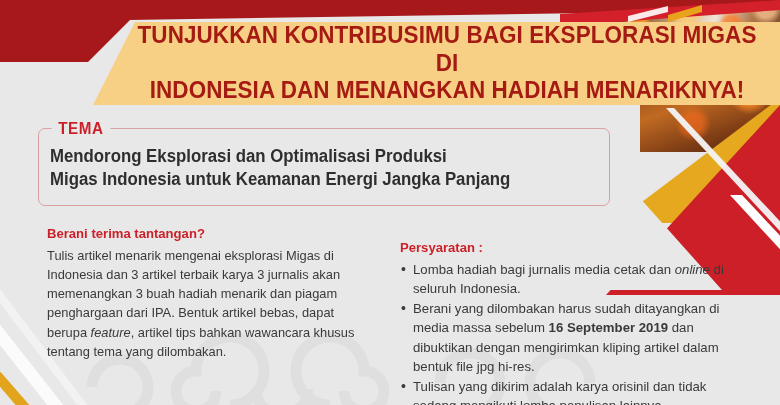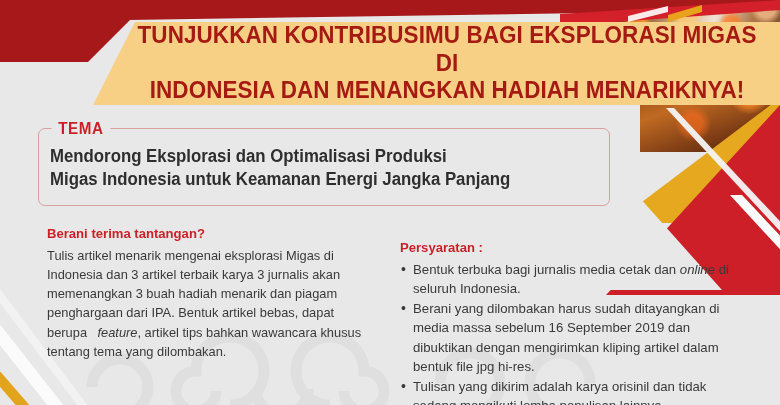--- a/index.html
+++ b/index.html
@@ -188,36 +188,36 @@
     font-family:"Liberation Sans", sans-serif;
     transform:scaleX(.97); transform-origin:left;
   }
   .col-body {
     color:#3a3a3a;
     font-size:13.2px;
     line-height:1.45;
     font-family:"Liberation Sans", sans-serif;
     transform:scaleX(.975); transform-origin:left top;
   }
-  .col-body em { font-style:italic;margin-left:7px; }
+  .col-body em { font-style:italic; }
   ul.req { list-style:none; }
   ul.req li {
     position:relative;
     padding-left:13px;
     margin-bottom:1px;
     color:#3a3a3a;
     font-size:13.2px;
     line-height:1.45;
   }
   ul.req li:before {
     content:"\2022";
     position:absolute; left:1px; top:-1px;
     font-size:14px; color:#3a3a3a;
   }
-  ul.req li b { font-weight:normal;text-align:right; }
+  ul.req li b { font-weight:bold;text-align:right; }
   ul.req li i { font-style:italic; }
 </style>
 </head>
 <body>
 
 <div id="poster">
 
   <svg class="ornaments" viewBox="0 0 780 140" preserveAspectRatio="none">
     <g fill="none" stroke="#d6d6d6" stroke-width="11">
       <path d="M230 130 a34 34 0 1 0 -34 -34 a20 20 0 1 0 20 20"></path>
@@ -268,21 +268,21 @@
     <div class="col-head">Berani terima tantangan?</div>
     <div class="col-body">
       <span>Tulis artikel menarik mengenai eksplorasi Migas di Indonesia dan 3 artikel terbaik karya 3 jurnalis akan memenangkan 3 buah hadiah menarik dan piagam penghargaan dari IPA. Bentuk artikel bebas, dapat berupa </span><em>feature</em><span>, artikel tips bahkan wawancara khusus tentang tema yang dilombakan.</span>
     </div>
   </div>
 
   <div class="col-right">
     <div class="col-head">Persyaratan :</div>
     <ul class="req">
       <li>
-        <span>Bentuk terbuka bagi jurnalis media cetak dan </span><i>online</i><span> di seluruh Indonesia.</span>
+        <span>Lomba hadiah bagi jurnalis media cetak dan </span><i>online</i><span> di seluruh Indonesia.</span>
       </li>
       <li>
         <span>Berani yang dilombakan harus sudah ditayangkan di media massa sebelum </span><b>16 September 2019</b><span> dan dibuktikan dengan mengirimkan kliping artikel dalam bentuk file jpg hi-res.</span>
       </li>
       <li>
         <span>Tulisan yang dikirim adalah karya orisinil dan tidak sedang mengikuti lomba penulisan lainnya.</span>
       </li>
 
     </ul>
   </div>

